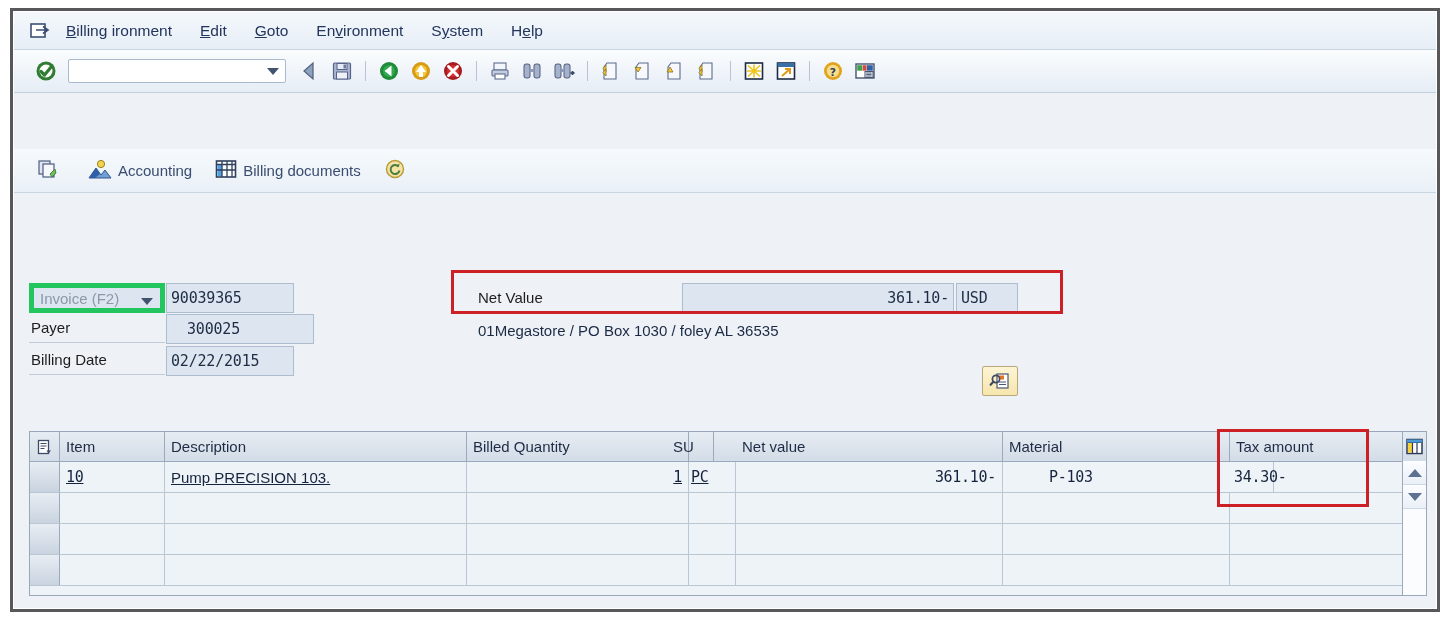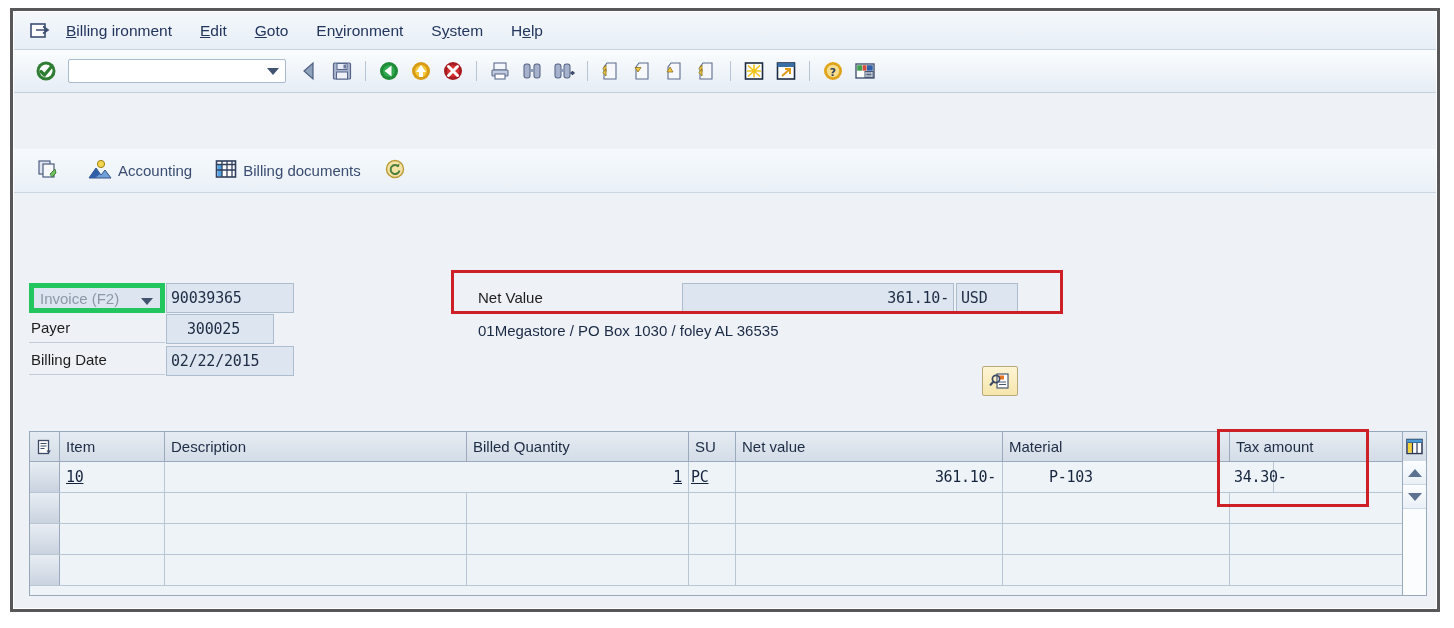--- a/index.html
+++ b/index.html
@@ -554,21 +554,21 @@
    <div class="formarea">
 
      <div class="f-combo" style="left:15px; top:90px; width:136px; height:30px;">
        <span class="f-label f-label-dis" style="position:static; margin-left:6px;">Invoice (F2)</span>
        <div class="f-combo-arrow"></div>
      </div>
      <div class="f-input ro" style="left:152px; top:90px; width:128px; height:30px;">90039365</div>
 
      <div class="f-label" style="left:17px; top:126px;">Payer</div>
      <div class="f-underline" style="left:15px; top:149px; width:136px;"></div>
-     <div class="f-input ro" style="left:152px; top:121px; width:108px; height:30px;padding-left:20px;">300025</div>
+     <div class="f-input ro" style="left:152px; top:121px; width:148px; height:30px;padding-left:20px;">300025</div>
 
      <div class="f-label" style="left:17px; top:158px;">Billing Date</div>
      <div class="f-underline" style="left:15px; top:181px; width:136px;"></div>
      <div class="f-input ro" style="left:152px; top:153px; width:128px; height:30px;">02/22/2015</div>
 
      <div class="f-label" style="left:464px; top:96px;">Net Value</div>
      <div class="f-underline" style="left:460px; top:120px; width:200px;"></div>
      <div class="f-input ro right" style="left:668px; top:90px; width:272px; height:30px;">361.10-</div>
      <div class="f-input ro" style="left:942px; top:90px; width:62px; height:30px;">USD</div>
 
@@ -593,41 +593,44 @@
        <div class="th-selall">
          <svg width="16" height="16" viewBox="0 0 16 16">
            <rect x="1.5" y="1.5" width="10" height="13" fill="#ffffff" stroke="#3c4a66" stroke-width="1.3"></rect>
            <path d="M3.5 4.5 h6 M3.5 7 h6 M3.5 9.5 h4" stroke="#3c4a66" stroke-width="1"></path>
            <path d="M9.5 11.5 L14 11.5 L11.5 14.5 Z" fill="#3c4a66"></path>
          </svg>
        </div>
        <div class="th" style="left:30px; width:105px;">Item</div>
        <div class="th" style="left:135px; width:302px;">Description</div>
        <div class="th" style="left:437px; width:222px;">Billed Quantity</div>
-       <div class="th" style="left:659px; width:47px;">SU</div>
+       <div class="th" style="left:637px; width:47px;">SU</div>
        <div class="th" style="left:706px; width:267px;">Net value</div>
        <div class="th" style="left:973px; width:227px;">Material</div>
        <div class="th" style="left:1200px; width:174px;">Tax amount</div>
        <div class="colcfg">
          <svg width="17" height="17" viewBox="0 0 17 17">
            <rect x="1" y="1.5" width="15" height="14" fill="#ffffff" stroke="#2d3a56" stroke-width="1.5"></rect>
            <rect x="2" y="4.5" width="4" height="10" fill="#f3d23c"></rect>
            <rect x="6.5" y="4.5" width="4" height="10" fill="#ffffff"></rect>
            <rect x="11" y="4.5" width="4" height="10" fill="#ffffff"></rect>
            <path d="M1 4.5 h15 M6.5 1.5 v14 M11 1.5 v14" stroke="#2d3a56" stroke-width="1.2"></path>
            <rect x="1" y="1.5" width="15" height="3" fill="#4a9ad6"></rect>
          </svg>
        </div>
      </div>
 
      <div class="row" style="top:30px;">
        <div class="rowsel"></div>
        <div class="cell" style="left:30px; width:105px;">
               <span class="link">10</span>
             </div>
+       <div class="cell txt" style="left:135px; width:302px;">
+              <span class="link">Pump PRECISION 103.</span>
+            </div>
        <div class="cell right" style="left:437px; width:222px;">
               <span class="link">1</span>
             </div>
        <div class="cell" style="left:659px; width:47px; padding:0 2px;">
               <span class="link">PC</span>
             </div>
        <div class="cell right" style="left:706px; width:267px;">361.10-</div>
        <div class="cell" style="left:1017px; width:227px; padding-left:2px;">P-103</div>
        <div class="cell" style="left:1200px; width:174px; padding-left:4px;">34.30-</div>
      </div>

